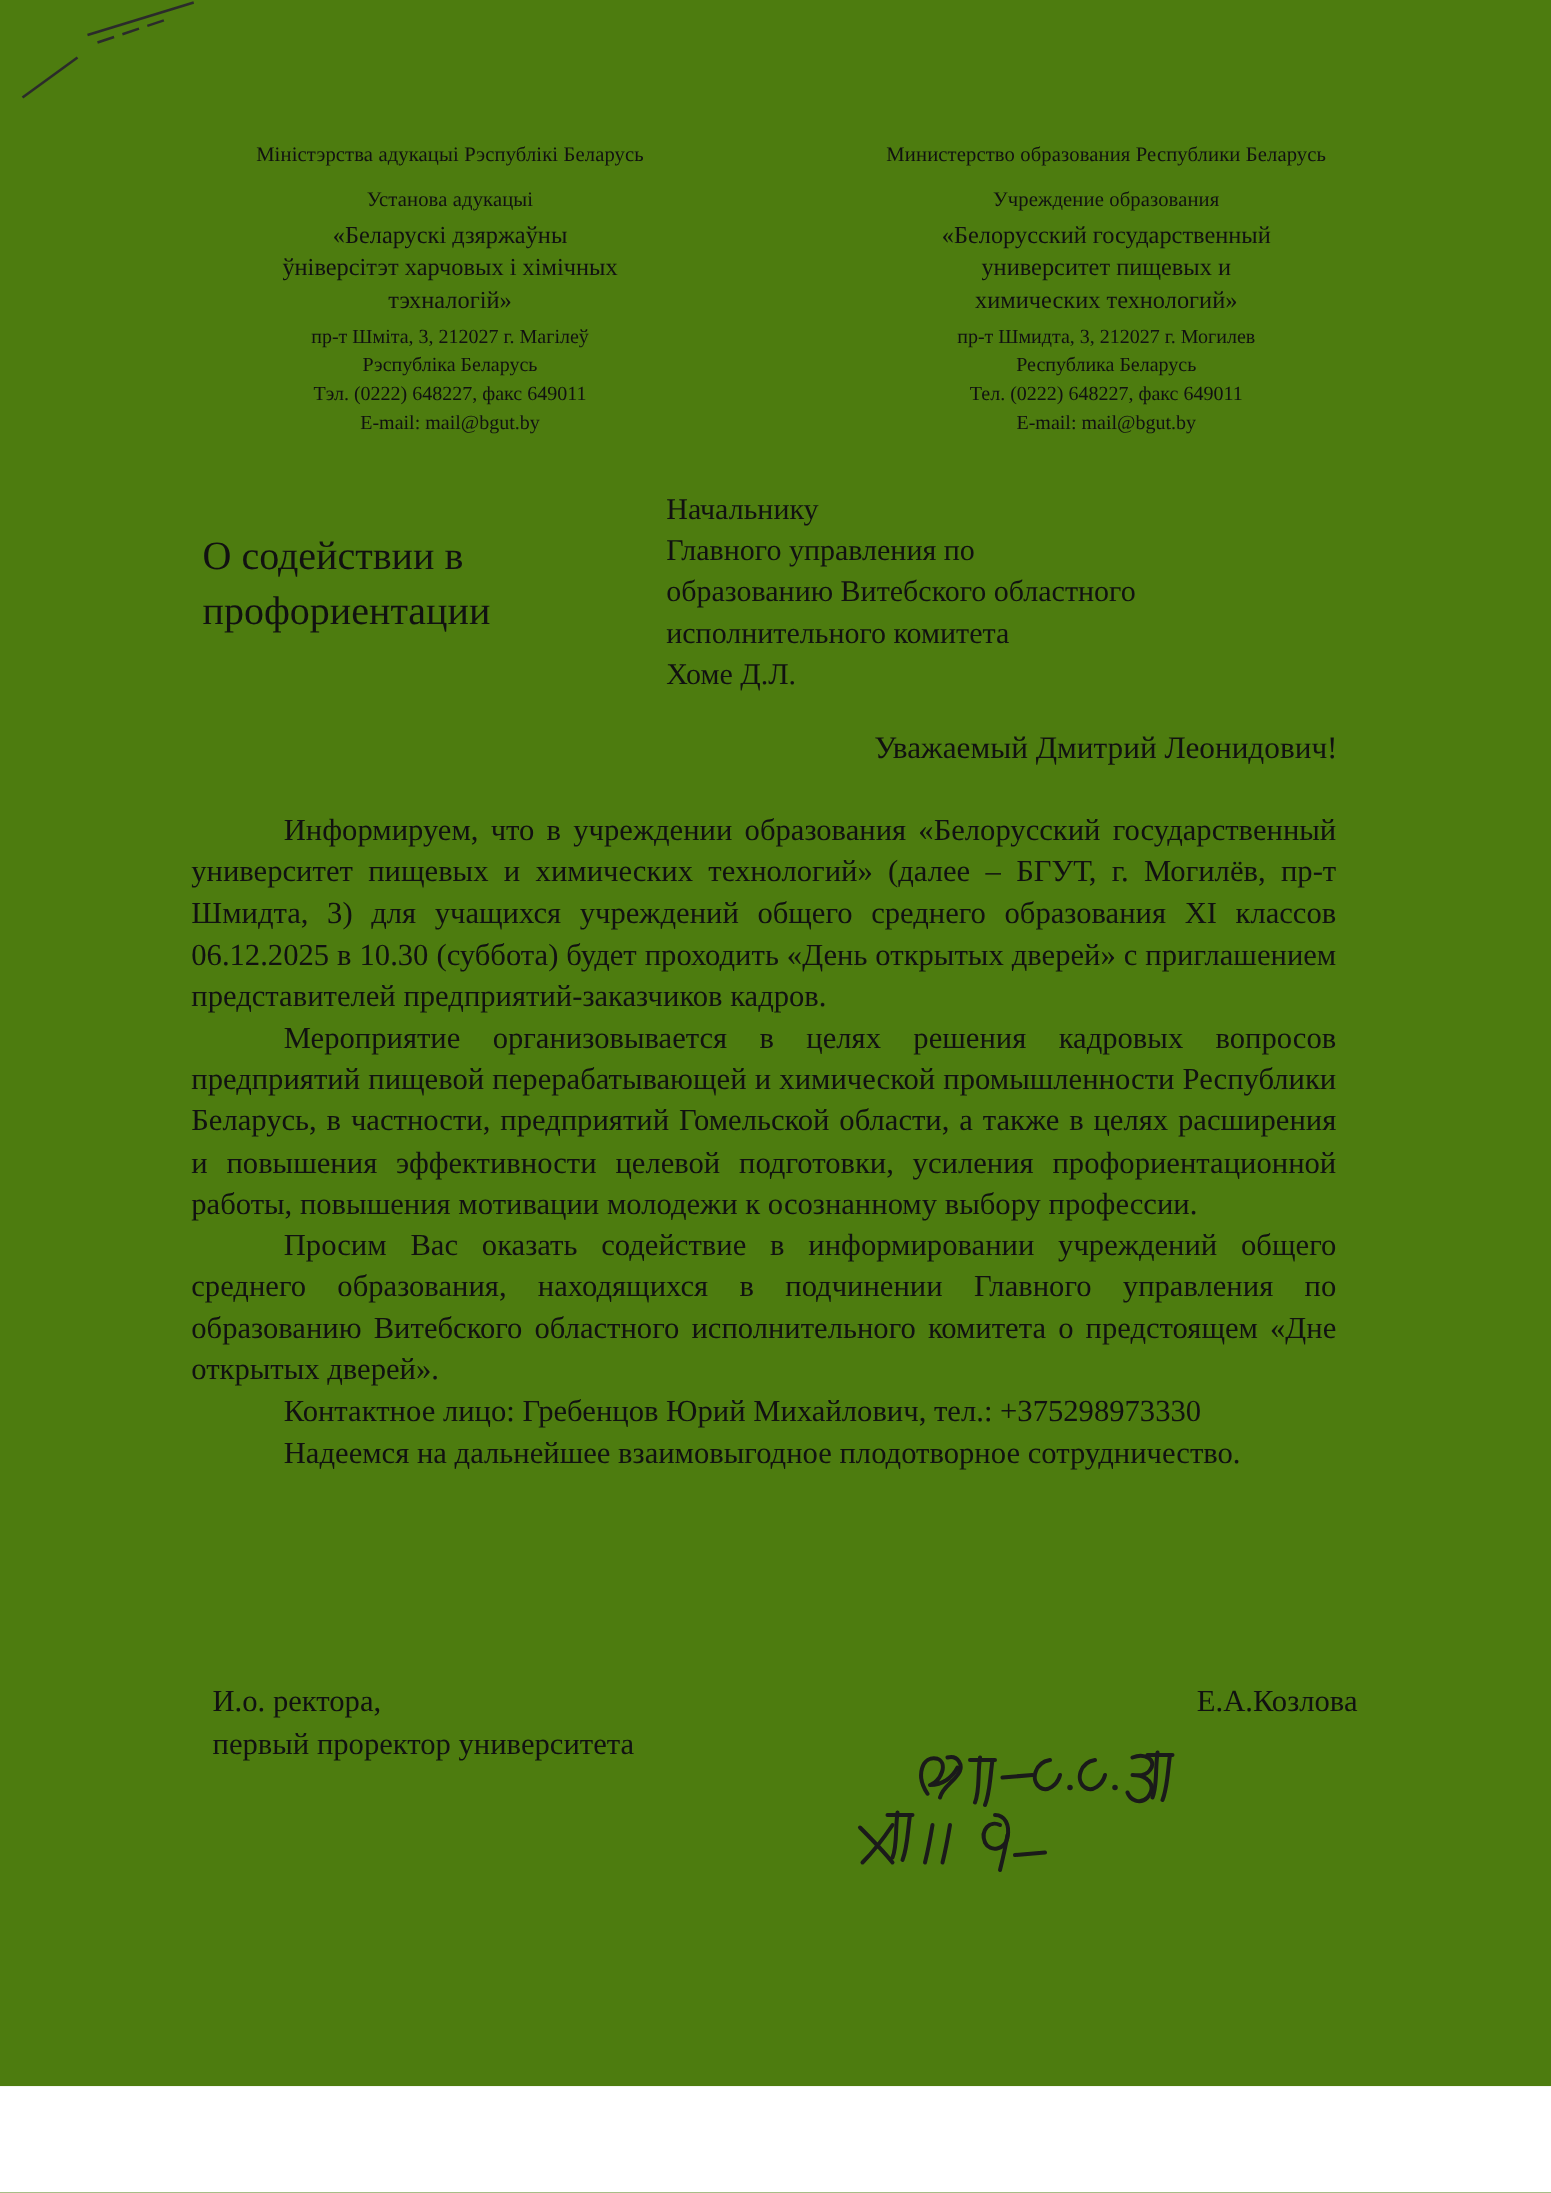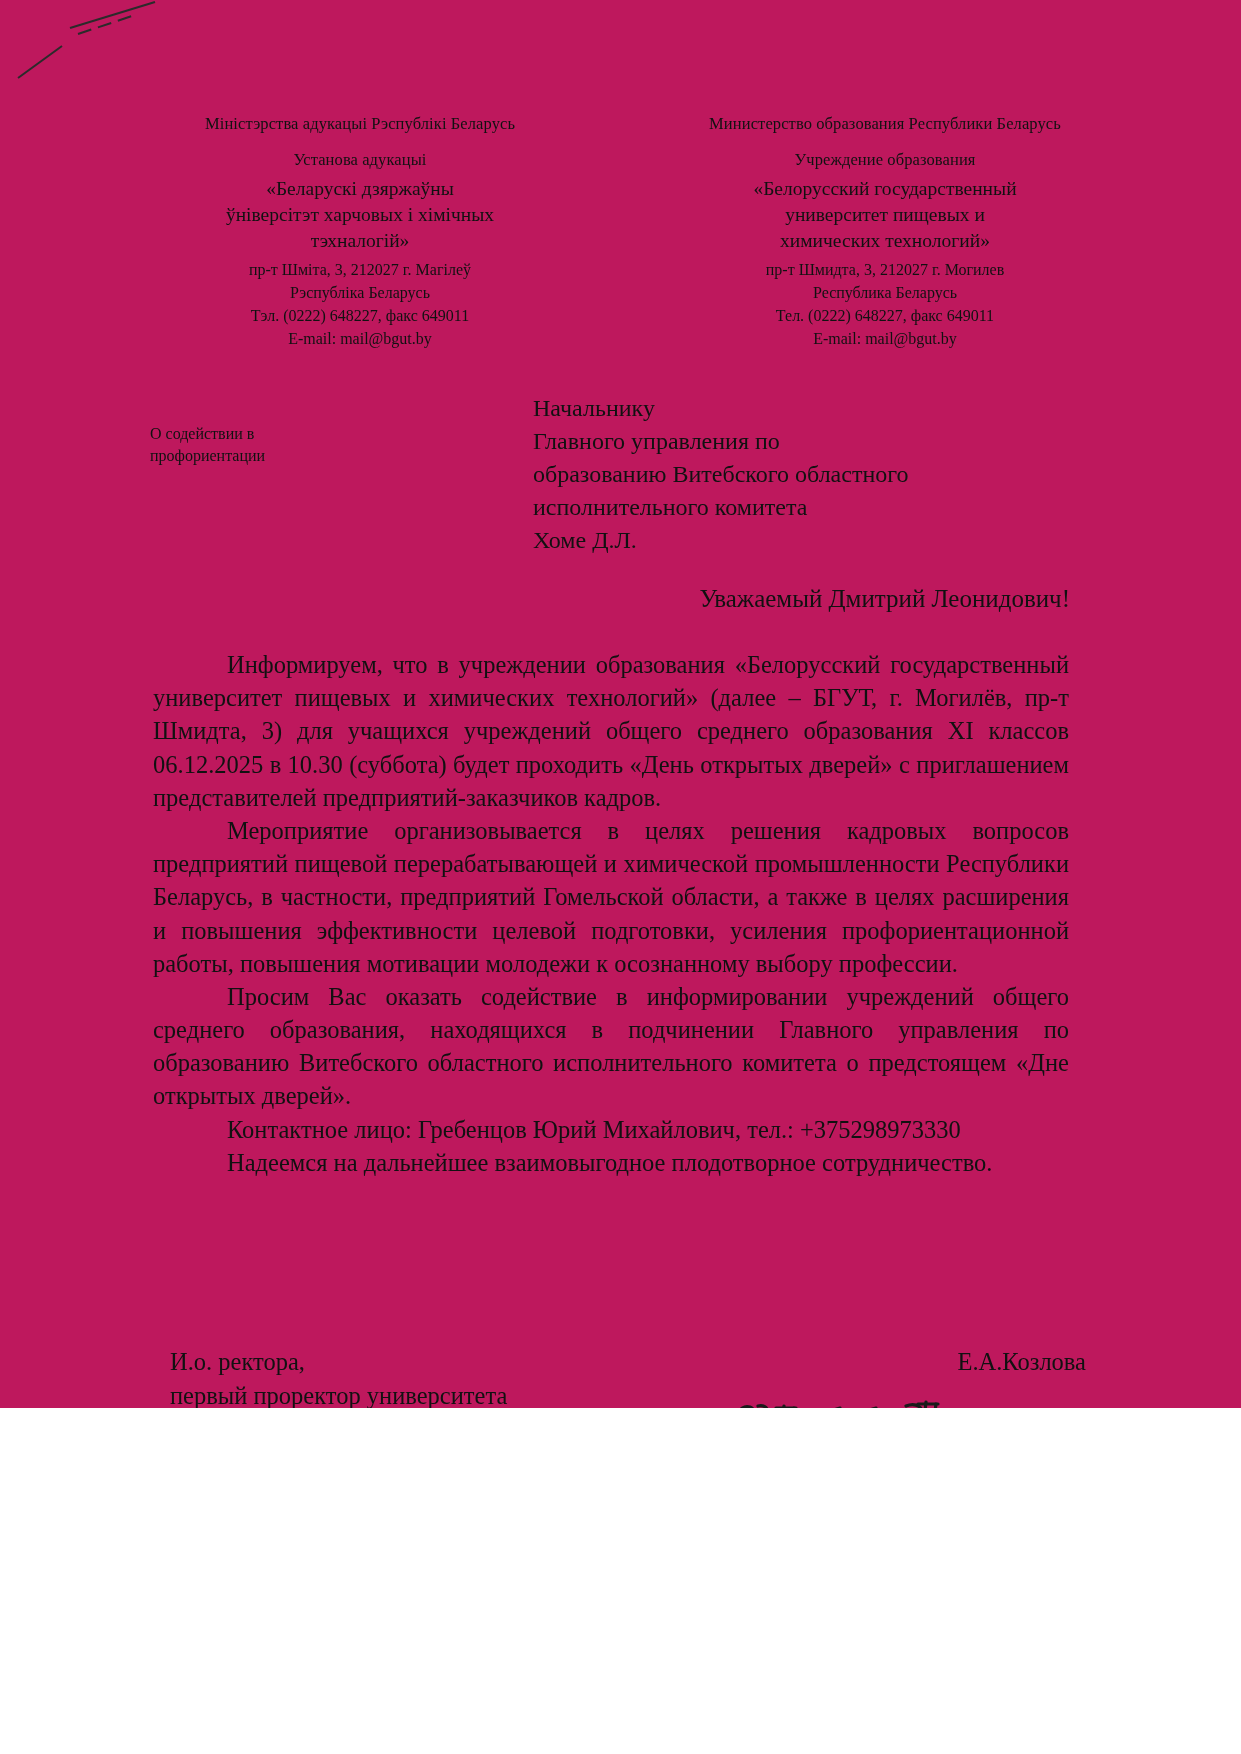--- a/index.html
+++ b/index.html
@@ -7,23 +7,23 @@
     padding: 0;
     background: #ffffff;
   }
   body {
     font-family: "Liberation Serif", "DejaVu Serif", serif;
     color: #111111;
   }
   .page {
     position: relative;
     width: 1241px;
-    height: 1408px;
+    height: 1669px;
     margin: 0 auto;
-    background: #be185d;
+    background: #4d7c0f;
     overflow: hidden;
   }
 
   
   .scan-marks {
     position: absolute;
     left: 0;
     top: 0;
     width: 260px;
     height: 110px;
@@ -59,23 +59,23 @@
   }
   .lh-small {
     font-size: 16px;
     line-height: 1.45;
   }
 
   
   .subject {
     position: absolute;
     top: 423px;
-    left: 150px;
+    left: 162px;
     width: 330px;
-    font-size: 16px;
+    font-size: 32px;
     line-height: 1.36;
   }
   .addressee {
     position: absolute;
     top: 392px;
     left: 533px;
     width: 520px;
     font-size: 24px;
     line-height: 1.37;
   }

